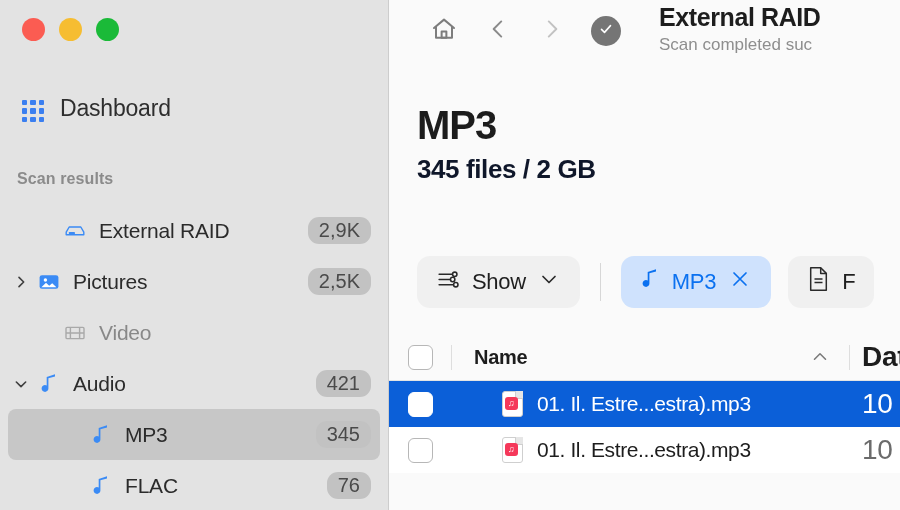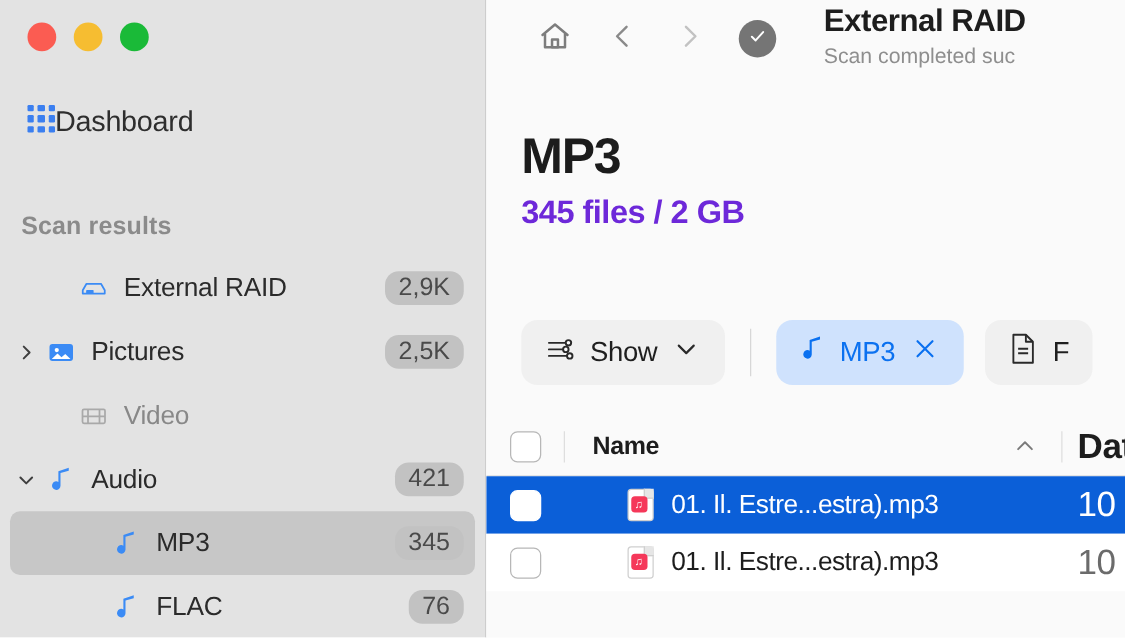--- a/index.html
+++ b/index.html
@@ -33,41 +33,42 @@
     gap: 14px;
   }
   .light { width: 23px; height: 23px; border-radius: 50%; }
   .light.red    { background: #fb5c52; }
   .light.yellow { background: #f6bd31; }
   .light.green  { background: #1aba38; }
 
   .dash-row {
     position: absolute;
     top: 84px; left: 22px;
-    display: flex; align-items: flex-start;
+    display: flex; align-items: flex-end;
     height: 38px;
+    gap: 16px;
   }
   .grid-icon {
     width: 22px; height: 22px;
     display: grid;
     grid-template-columns: repeat(3, 1fr);
     grid-template-rows: repeat(3, 1fr);
     gap: 3px;
   }
   .grid-icon i { background: #3b7ff0; border-radius: 1px; display: block; }
   .dash-label {
     font-size: 23px;
     color: #2e2e2e;
     letter-spacing: -0.2px;
   }
 
   .section-title {
     position: absolute;
     top: 170px; left: 17px;
-    font-size: 20px;
+    font-size: 16px;
     font-weight: bold;
     color: #8b8b8b;
     letter-spacing: 0.1px;
   }
 
   #tree {
     position: absolute;
     top: 205px; left: 0; right: 0;
   }
   .node {
@@ -168,21 +169,21 @@
   #headings .h1 {
     font-size: 40px;
     font-weight: bold;
     color: #1c1c1c;
     letter-spacing: -1px;
     line-height: 1.05;
   }
   #headings .h2 {
     font-size: 26px;
     font-weight: bold;
-    color: #6d28d9;
+    color: #0f172a;
     letter-spacing: -0.4px;
     margin-top: 8px;
     text-align: center;
   }
 
   #filters {
     position: absolute;
     top: 256px; left: 28px;
     display: flex;
     align-items: center;

